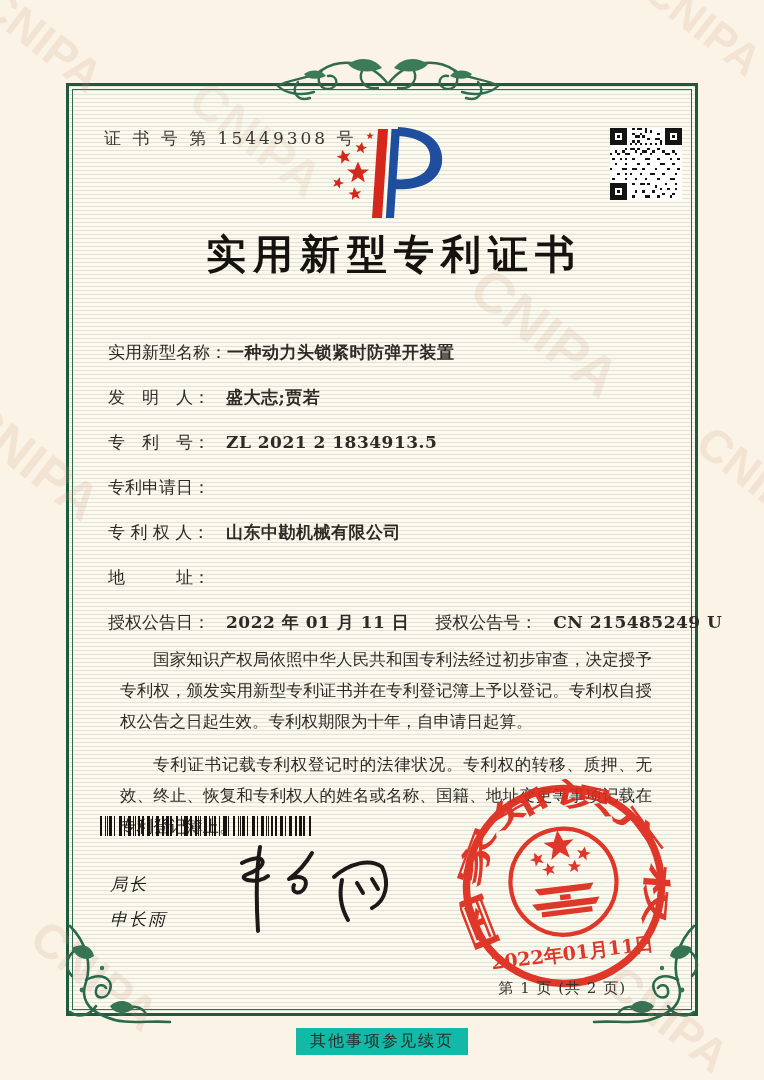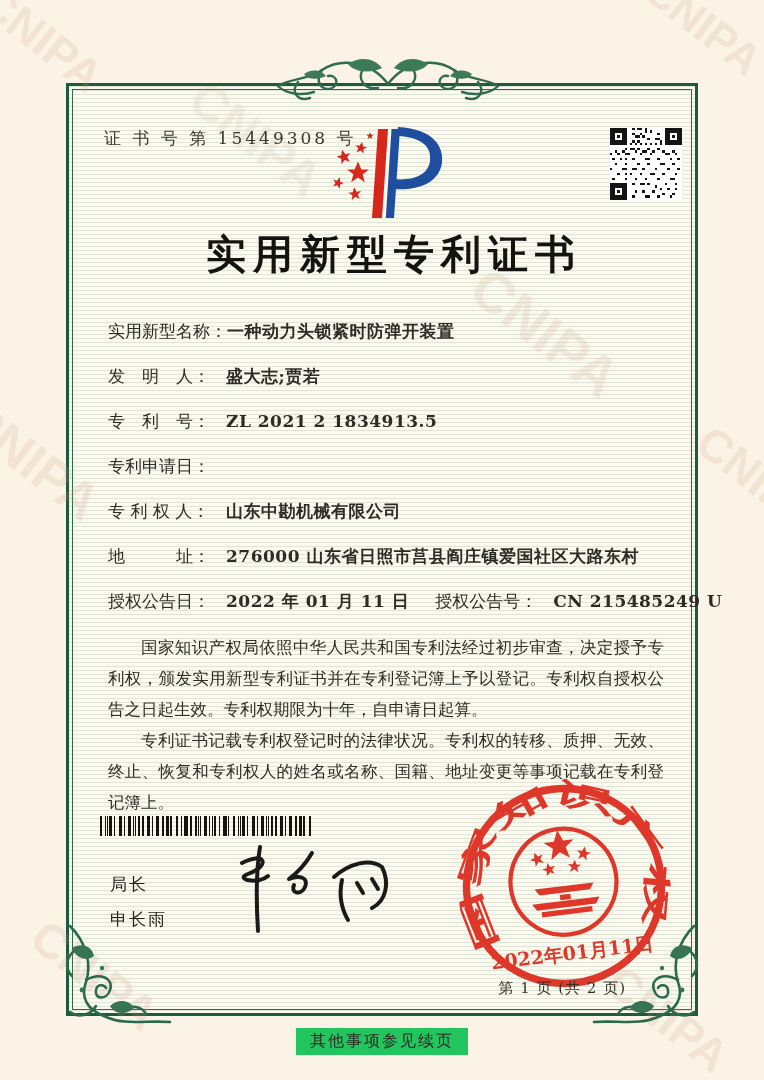--- a/index.html
+++ b/index.html
@@ -44,48 +44,48 @@
     font-size:17px;letter-spacing:3px;color:#3a3732;
   }
   .logo{position:absolute;left:252px;top:38px;}
   .qr{position:absolute;left:544px;top:45px;}
   .title{
     position:absolute;left:0;top:144px;width:100%;
     text-align:center;font-size:40px;font-weight:bold;
     letter-spacing:7px;color:#15130f;margin:0;padding-left:48px;
   }
   .fields{position:absolute;left:42px;top:236px;width:556px;font-size:17px;}
-  .frow{display:flex;height:45px;line-height:24px;align-items:flex-start;}
+  .frow{display:flex;height:45px;line-height:24px;align-items:flex-end;}
   .flabel{flex:0 0 118px;white-space:nowrap;color:#2e2b27;}
   .fvalue{color:#2e2b27;letter-spacing:0.5px;white-space:nowrap;font-weight:bold;}
   .grant-pair2{margin-left:26px;display:flex;}
   .body-text{
     position:absolute;left:42px;top:549px;width:556px;
     font-size:16.5px;line-height:31px;text-align:justify;color:#2e2b27;
   }
-  .body-text p{margin:0;text-indent:2em;}
+  .body-text p{margin:12px;text-indent:2em;}
   .barcode{
     position:absolute;left:34px;top:733px;width:212px;height:20px;
     background-image:
       repeating-linear-gradient(90deg,#17130e 0 1px,rgba(0,0,0,0) 1px 7px),
       repeating-linear-gradient(90deg,#17130e 0 2px,rgba(0,0,0,0) 2px 5px,
         #17130e 5px 6px,rgba(0,0,0,0) 6px 9px,#17130e 9px 12px,
         rgba(0,0,0,0) 12px 14px,#17130e 14px 15px,rgba(0,0,0,0) 15px 19px);
   }
   .signoff{position:absolute;left:44px;top:790px;font-size:17px;color:#24221e;}
-  .signoff div{margin-bottom:12px;letter-spacing:2px;}
+  .signoff div{margin-bottom:12px;letter-spacing:2px;font-style:italic;}
   .signature{position:absolute;left:150px;top:758px;}
   .seal{position:absolute;left:392px;top:697px;transform:rotate(-7deg);opacity:0.93;}
   .page-info{
     position:absolute;left:0;top:896px;width:100%;text-align:right;
     font-size:15px;color:#35322d;letter-spacing:1px;
   }
   .continuation{
     position:absolute;left:50%;top:1028px;transform:translateX(-50%);
-    background:#22c55e;padding:3px 14px;font-size:16px;letter-spacing:2px;
+    background:#14b8a6;padding:3px 14px;font-size:16px;letter-spacing:2px;
     color:#2e2b27;z-index:3;white-space:nowrap;
   }
 </style>
 </head>
 <body>
 
 <div class="page">
 
   <span class="wm" style="left:-28px;top:12px;font-size:46px;">CNIPA</span>
   <span class="wm" style="left:636px;top:0px;font-size:44px;">CNIPA</span>
@@ -231,21 +231,20 @@
       </div>
       <div class="frow">
         <span class="flabel">专利申请日：</span>
       </div>
       <div class="frow">
         <span class="flabel">专 利 权 人：</span>
         <span class="fvalue">山东中勘机械有限公司</span>
       </div>
       <div class="frow">
         <span class="flabel">地　　　址：</span>
-        <span class="fvalue">276000 山东省日照市莒县阎庄镇爱国社区大路东村</span>
       </div>
       <div class="frow">
         <span class="flabel">授权公告日：</span>
         <span class="fvalue">2022 年 01 月 11 日</span>
         <span class="grant-pair2">
           <span class="flabel">授权公告号：</span>
           <span class="fvalue">CN 215485249 U</span>
         </span>
       </div>
     </div>

